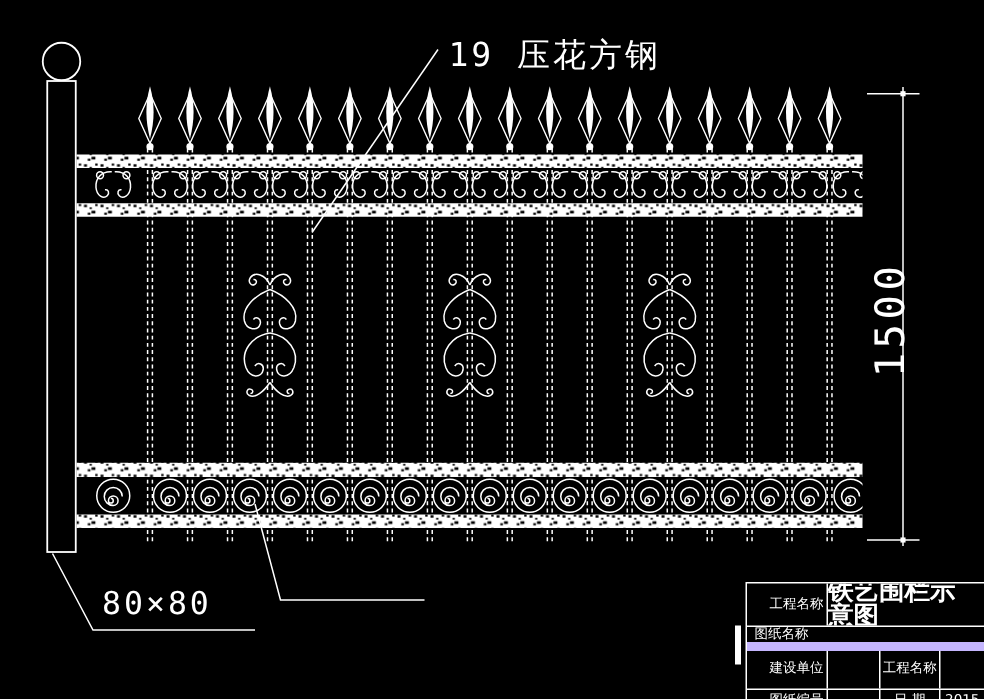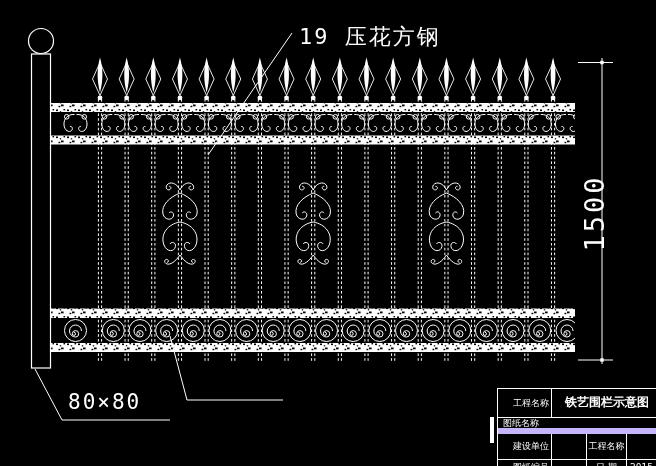--- a/index.html
+++ b/index.html
@@ -48,22 +48,22 @@
   .r1{height:29px;}
   .r2{height:16px;}
   .r3{height:26px;}
   .r4{height:13px;}
   .r5{height:14px;}
   .w-label{width:41px;flex:none;margin-left:13px;}
   .w-val1{width:35px;flex:none;}
   .w-label2{width:40px;flex:none;}
   .w-rest{flex:1;}
   .tb-title{
-    font-size:12px;font-weight:bold;
-    justify-content:flex-end;padding-right:7px;font-family:Liberation Mono, monospace;
+    font-size:17px;font-weight:bold;
+    justify-content:flex-end;padding-right:7px;
   }
   .tb-left{justify-content:flex-start;padding-left:5px;}
   .grip{position:absolute;left:490px;top:417px;width:4px;height:26px;background:#ffffff;}
 </style>
 </head>
 <body>
 
 <div id="screen">
 
   <svg id="drawing" width="656" height="466" viewBox="0 0 656 466" xmlns="http://www.w3.org/2000/svg">

